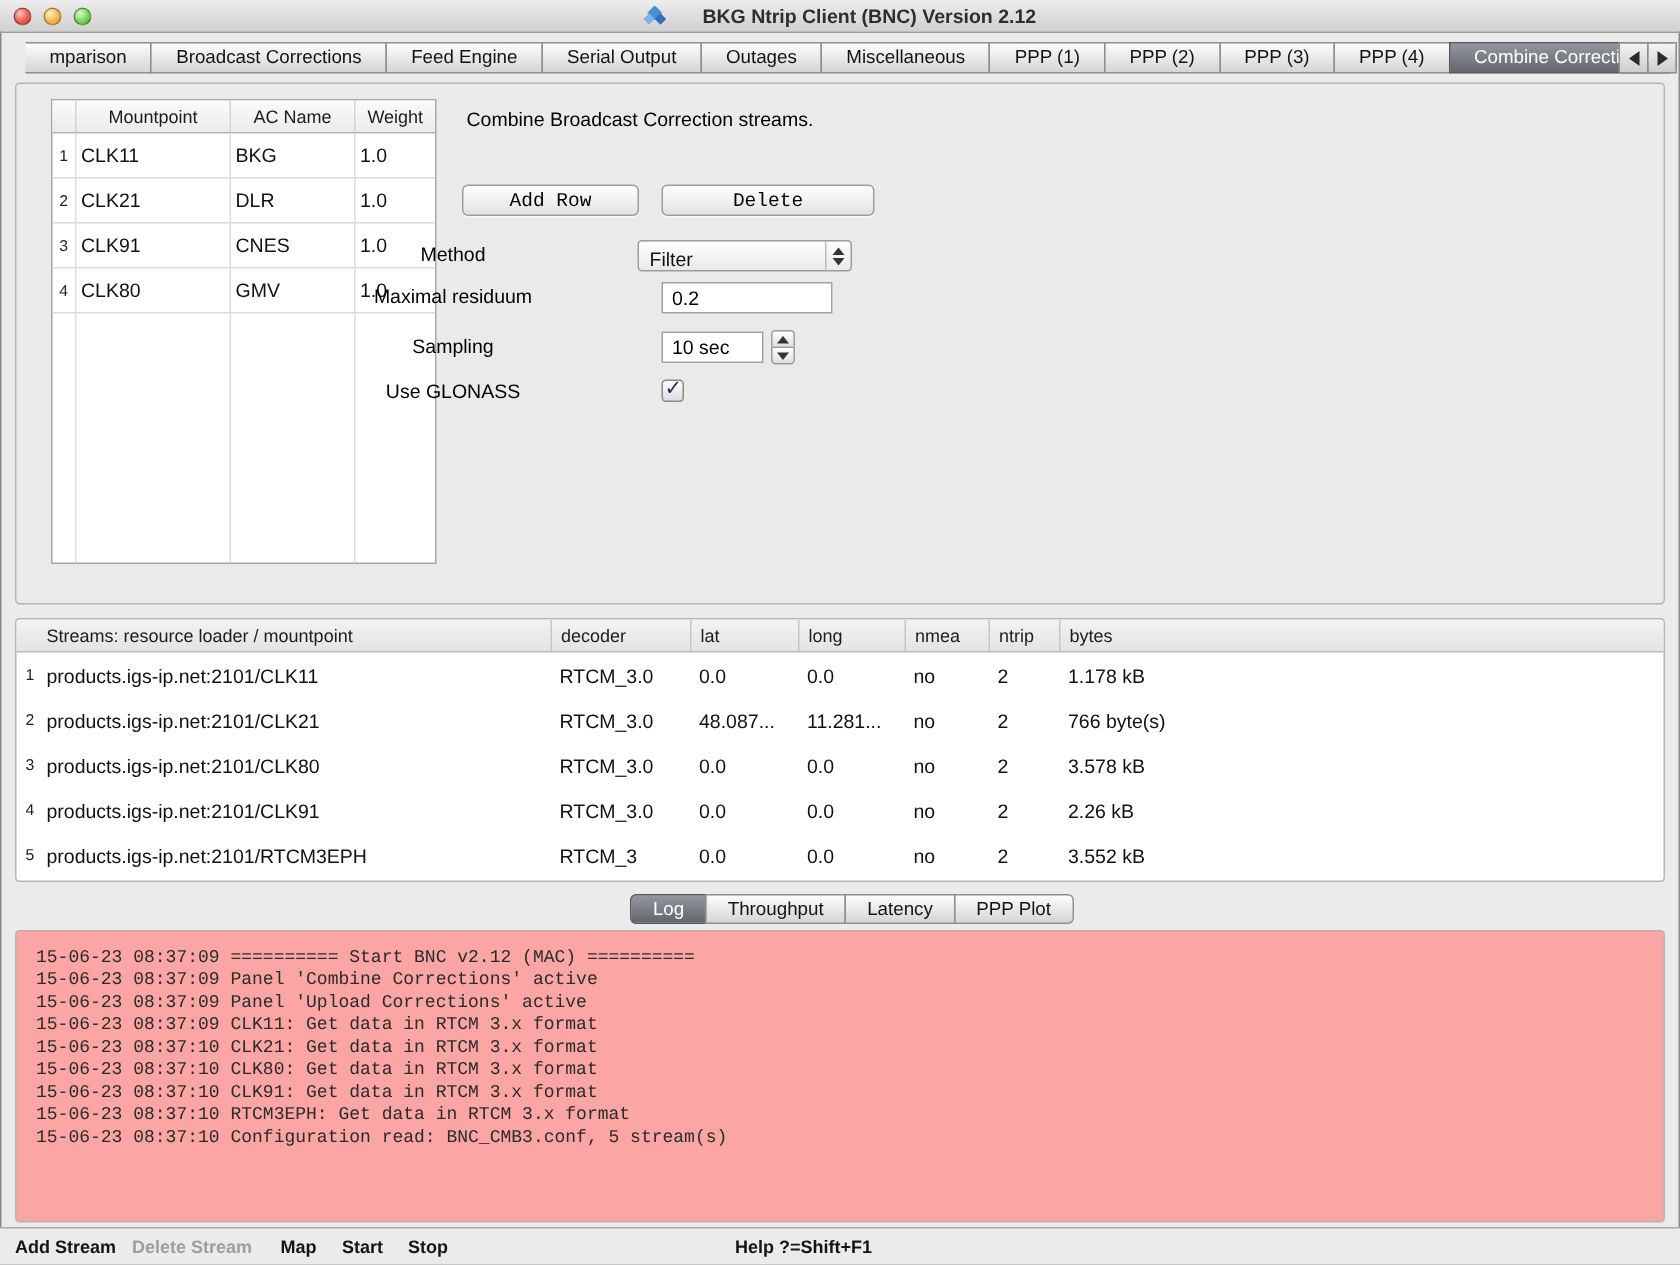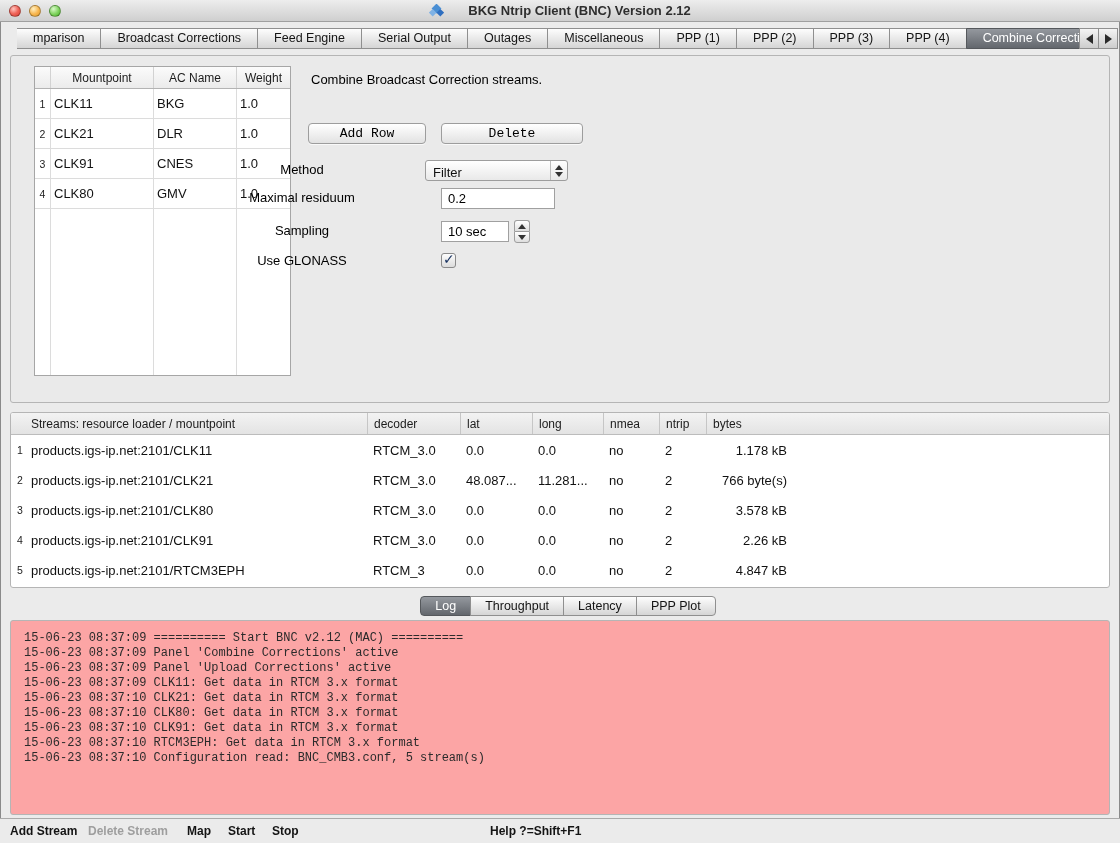--- a/index.html
+++ b/index.html
@@ -79,21 +79,21 @@
 
   
   .shdr{display:grid;grid-template-columns:356px 93px 72px 71px 56px 47px 1fr;height:22px;
         background:linear-gradient(#f3f3f3,#e3e3e3);border-bottom:1px solid #bcbcbc;font-size:12px;color:#1c1c1c}
   .shdr div{border-left:1px solid #c6c6c6;display:flex;align-items:center;padding-left:6px;height:100%}
   .shdr div:first-child{border-left:none;padding-left:20px}
   .srow{display:grid;grid-template-columns:18px 338px 93px 72px 71px 56px 47px 1fr;height:30px;align-items:center;font-size:13px}
   .srow .num{font-size:10.5px;text-align:center;color:#222;padding:0}
   .srow .cell{padding-left:6px}
   .srow .cell.mount{padding-left:2px}
-  .bval{display:inline-block;width:75px;text-align:right;white-space:nowrap}
+  .bval{display:inline-block;width:75px;white-space:nowrap}
 
   
   .logtabs{position:absolute;top:596px;left:0;width:1120px;display:flex;justify-content:center}
   .seg{background:linear-gradient(#fdfdfd,#d5d5d5);border:1px solid #8f8f8f;margin-left:-1px;
        padding:0 14px;font-size:12.5px;line-height:18px;height:20px;color:#141414}
   .seg:first-child{border-radius:4px 0 0 4px;margin-left:16px}
   .seg:last-child{border-radius:0 4px 4px 0}
   .seg.sel{background:linear-gradient(#94989e,#63676d);color:#fff;border-color:#55585c}
   #log-pre{padding:10px 13px;font-family:"Liberation Mono","DejaVu Sans Mono",monospace;
            font-size:12px;line-height:15px;color:#2b2b2b;white-space:pre}
@@ -270,21 +270,21 @@
         <div class="cell bytes"><span class="bval">2.26 kB</span></div>
       </div>
       <div class="srow">
         <div class="num">5</div>
         <div class="cell mount">products.igs-ip.net:2101/RTCM3EPH</div>
         <div class="cell">RTCM_3</div>
         <div class="cell">0.0</div>
         <div class="cell">0.0</div>
         <div class="cell">no</div>
         <div class="cell">2</div>
-        <div class="cell bytes"><span class="bval">4.847 kB</span></div>
+        <div class="cell bytes"><span class="bval">3.552 kB</span></div>
       </div>
     </div>
 </div>
 
 <div class="logtabs">
     <div class="seg sel">Log</div>
     <div class="seg">Throughput</div>
     <div class="seg">Latency</div>
     <div class="seg">PPP Plot</div>
   </div>

